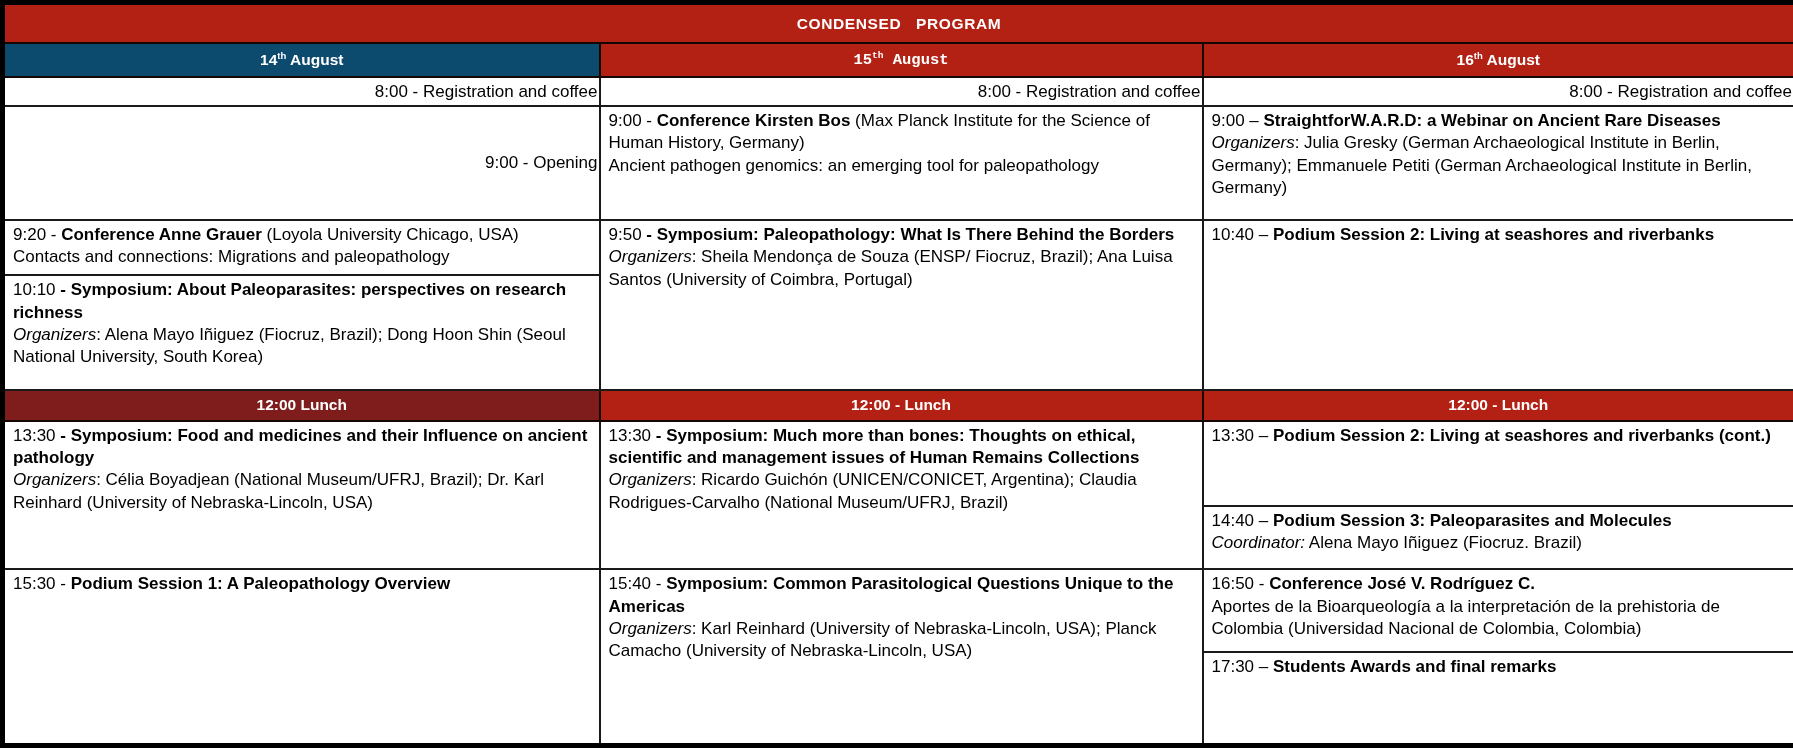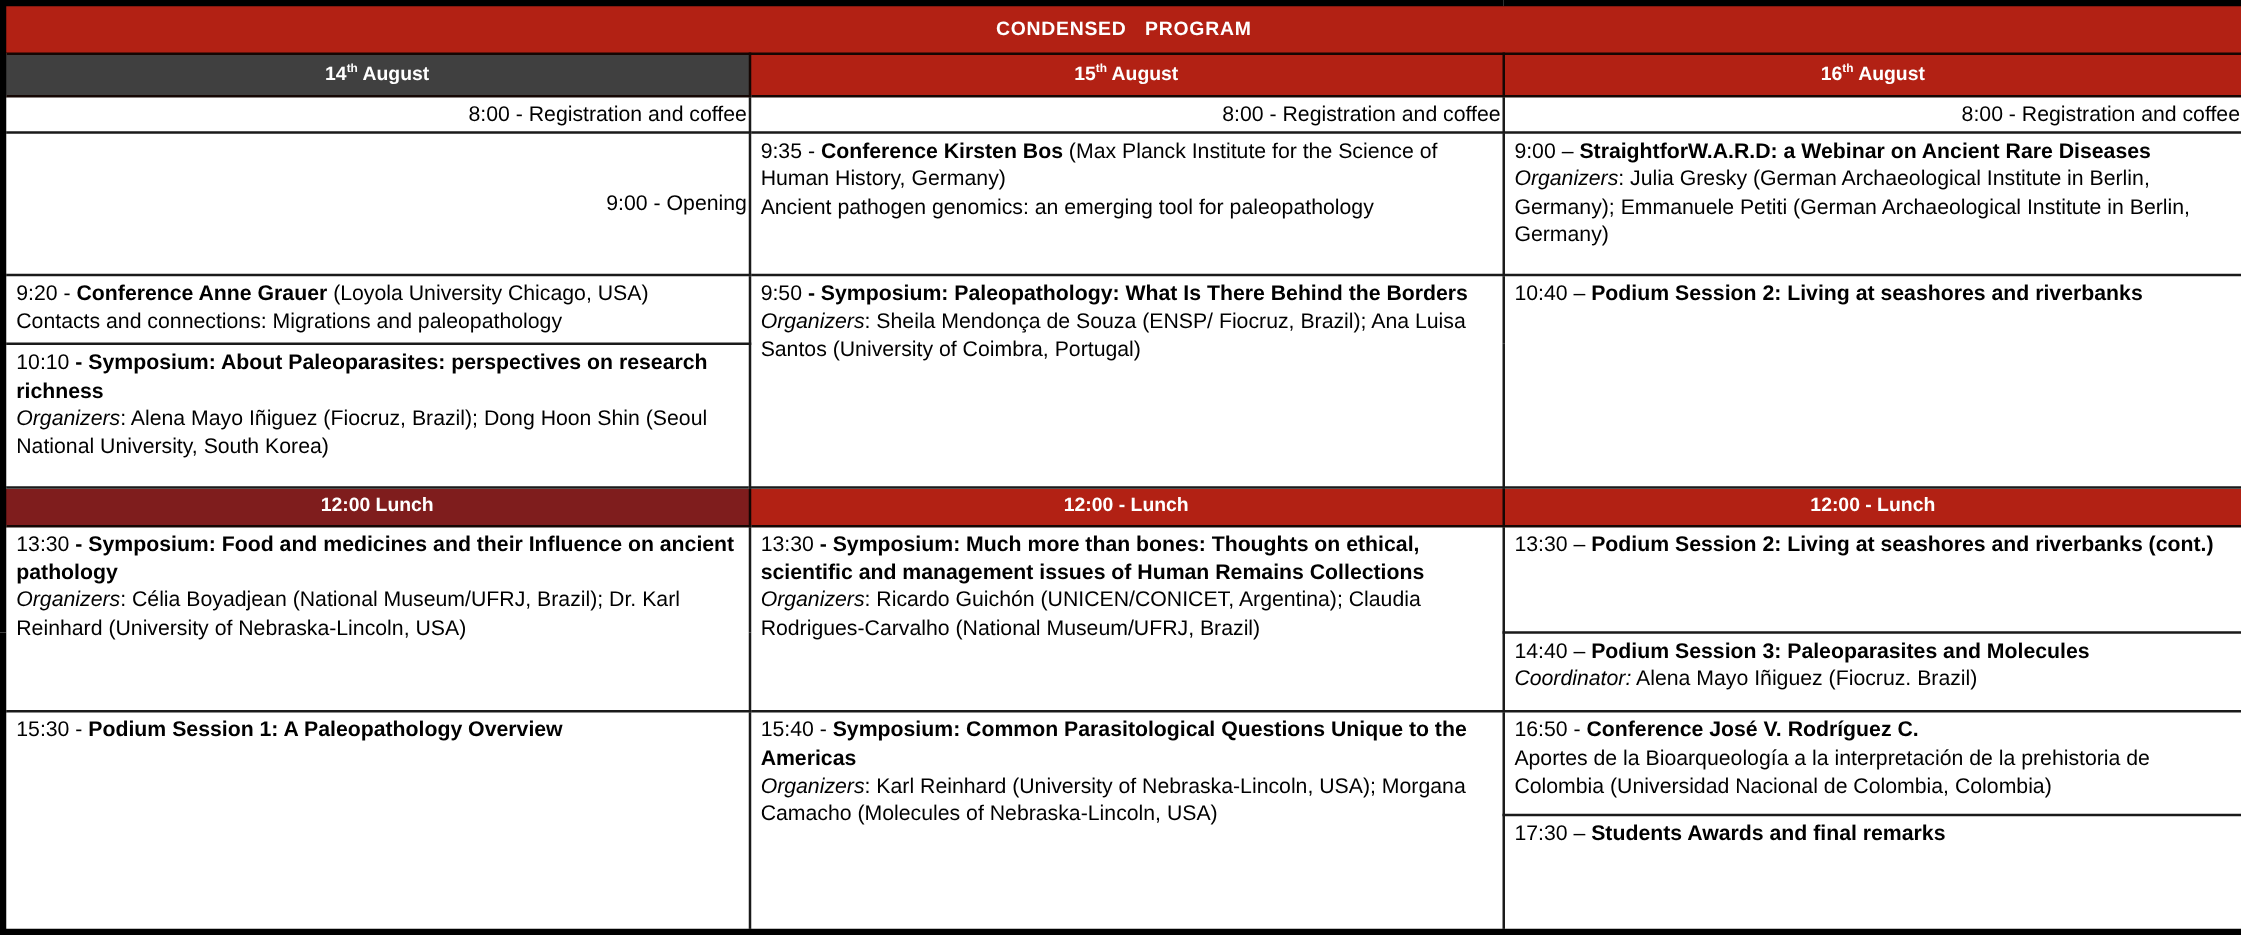--- a/index.html
+++ b/index.html
@@ -32,35 +32,35 @@
         <col style="width:603px">
         <col style="width:593px">
   </colgroup>
   <tbody>
 
     <tr style="height:40px">
       <td colspan="3" class="red title-cell" style="background: rgb(178, 33, 20);">CONDENSED PROGRAM</td>
     </tr>
 
     <tr style="height:33px">
-      <td class="red datehdr" style="background: #404040; text-align: center;"><span>14</span><sup>th</sup><span> August</span></td>
-      <td class="red datehdr" style="background: rgb(178, 33, 20);"><span>15</span><sup>th</sup><span> August</span></td>
+      <td class="red datehdr" style="background: #0c4a6e; text-align: center;"><span>14</span><sup>th</sup><span> August</span></td>
+      <td class="red datehdr" style="background: rgb(178, 33, 20); font-family: Liberation Mono, monospace;"><span>15</span><sup>th</sup><span> August</span></td>
       <td class="red datehdr" style="background: rgb(178, 33, 20);"><span>16</span><sup>th</sup><span> August</span></td>
     </tr>
 
     <tr style="height:28px">
       <td class="center">8:00 - Registration and coffee</td>
       <td class="center">8:00 - Registration and coffee</td>
       <td class="center">8:00 - Registration and coffee</td>
     </tr>
 
     <tr style="height:111px">
       <td class="center">9:00 - Opening</td>
       <td class="content">
-        <p><span>9:35 - </span><b>Conference Kirsten Bos</b><span> (Max Planck Institute for the Science of Human History, Germany)</span></p>
+        <p><span>9:00 - </span><b>Conference Kirsten Bos</b><span> (Max Planck Institute for the Science of Human History, Germany)</span></p>
         <p><span>Ancient pathogen genomics: an emerging tool for paleopathology</span></p>
       </td>
       <td class="content">
         <p><span>9:00 – </span><b>StraightforW.A.R.D: a Webinar on Ancient Rare Diseases</b></p>
         <p><i>Organizers</i><span>: Julia Gresky (German Archaeological Institute in Berlin, Germany); Emmanuele Petiti (German Archaeological Institute in Berlin, Germany)</span></p>
       </td>
     </tr>
 
     <tr style="height:54px">
       <td class="content">
@@ -107,21 +107,21 @@
         <p><i>Coordinator:</i><span> Alena Mayo Iñiguez (Fiocruz. Brazil)</span></p>
       </td>
     </tr>
 
     <tr style="height:81px">
       <td class="content" rowspan="2">
         <p><span>15:30 - </span><b>Podium Session 1: A Paleopathology Overview</b></p>
       </td>
       <td class="content" rowspan="2">
         <p><span>15:40 - </span><b>Symposium: Common Parasitological Questions Unique to the Americas</b></p>
-        <p><i>Organizers</i><span>: Karl Reinhard (University of Nebraska-Lincoln, USA); Morgana Camacho (Molecules of Nebraska-Lincoln, USA)</span></p>
+        <p><i>Organizers</i><span>: Karl Reinhard (University of Nebraska-Lincoln, USA); Planck Camacho (University of Nebraska-Lincoln, USA)</span></p>
       </td>
       <td class="content">
         <p><span>16:50 - </span><b>Conference José V. Rodríguez C.</b></p>
         <p><span>Aportes de la Bioarqueología a la interpretación de la prehistoria de Colombia (Universidad Nacional de Colombia, Colombia)</span></p>
       </td>
     </tr>
     <tr style="height:91px">
       <td class="content">
         <p><span>17:30 – </span><b>Students Awards and final remarks</b></p>
       </td>

